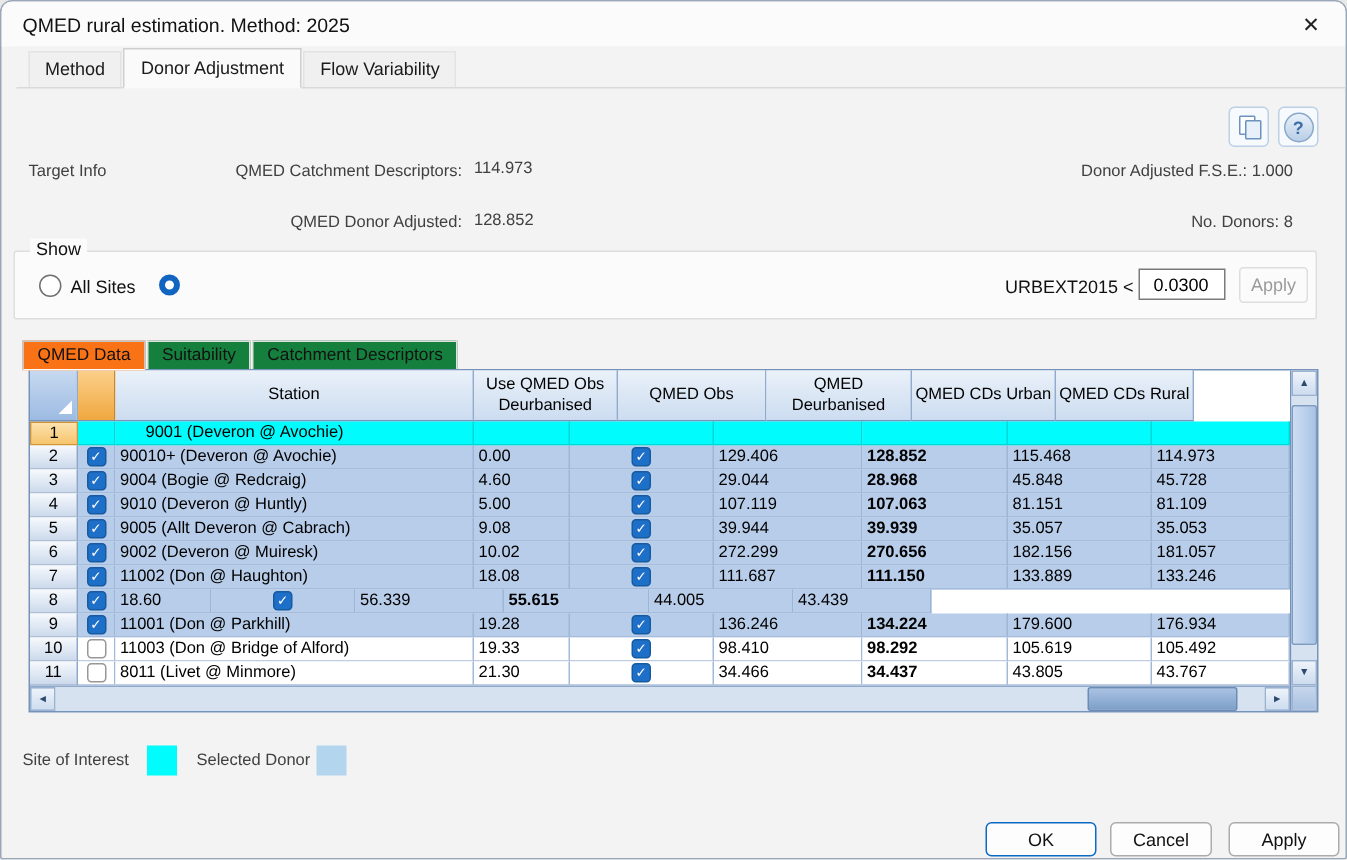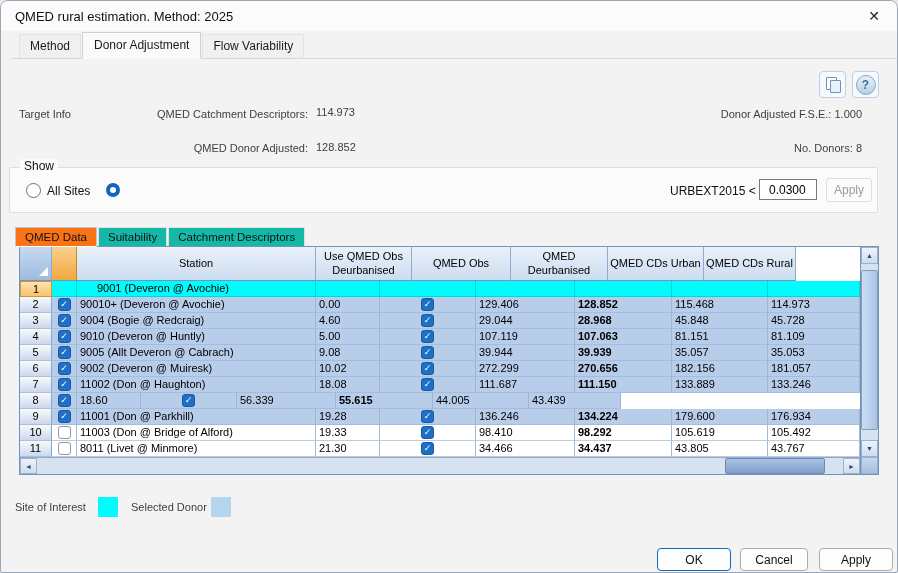--- a/index.html
+++ b/index.html
@@ -48,21 +48,21 @@
   .radio.selected{width:6px;height:6px;border:4.5px solid #1165c0;}
   .radio-suitable .radio-label{font-weight:600;}
   .urbext-label{position:absolute;left:660px;top:16px;font-size:12px;color:#111;}
   .urbext-input{position:absolute;left:749px;top:11px;width:58px;height:21px;border:1px solid #7a7a7a;
                 background:#fff;font-size:12px;font-family:"Liberation Sans",sans-serif;padding:0 0 0 9px;box-sizing:border-box;}
   .apply-disabled{position:absolute;left:816px;top:10px;width:46px;height:24px;background:#fbfbfb;
                   border:1px solid #dedede;border-radius:3px;color:#9b9b9b;font-size:12px;
                   display:flex;align-items:center;justify-content:center;box-sizing:border-box;}
   
   .subtabstrip{position:absolute;left:14px;top:225px;display:flex;align-items:flex-end;height:20px;z-index:3;}
-  .subtab{font-size:11.5px;color:#111;padding:3px 9px;background:#14b8a6;border:1px solid #e0e0e0;
+  .subtab{font-size:11.5px;color:#111;padding:3px 9px;background:#15803d;border:1px solid #e0e0e0;
           border-bottom:none;margin-right:1px;white-space:nowrap;}
   .subtab.active{background:#f97316;border:1px solid #c6c6c6;border-bottom:1px solid #fcfcfc;margin-bottom:-1px;}
   
   .table{position:absolute;left:18px;top:245px;width:860px;height:229px;border:1px solid #7593ba;
          box-sizing:border-box;background:#fff;display:flex;}
   .grid{width:840px;display:flex;flex-direction:column;}
   .thead{display:flex;height:34px;flex:none;}
   .hcell{box-sizing:border-box;border-right:1px solid #90abce;border-bottom:1px solid #7593ba;
          background:linear-gradient(#eaf1f9,#ccdcf0);display:flex;align-items:center;justify-content:center;
          text-align:center;font-size:11px;line-height:1.25;color:#000;white-space:pre-line;}

